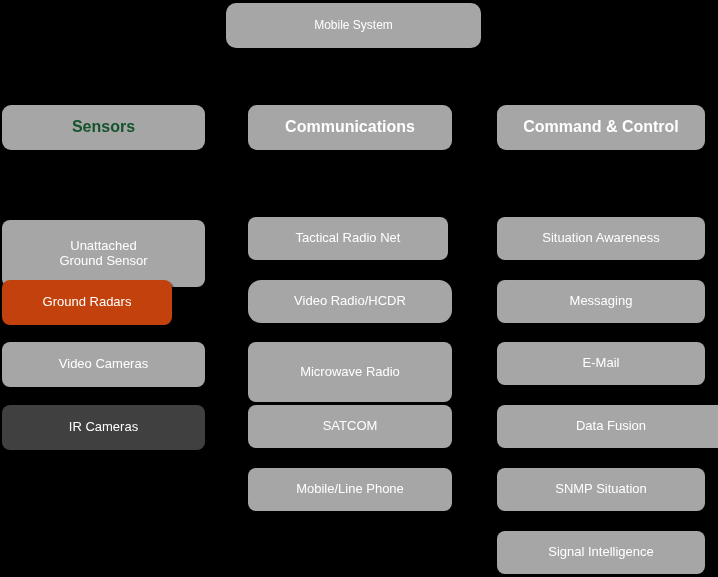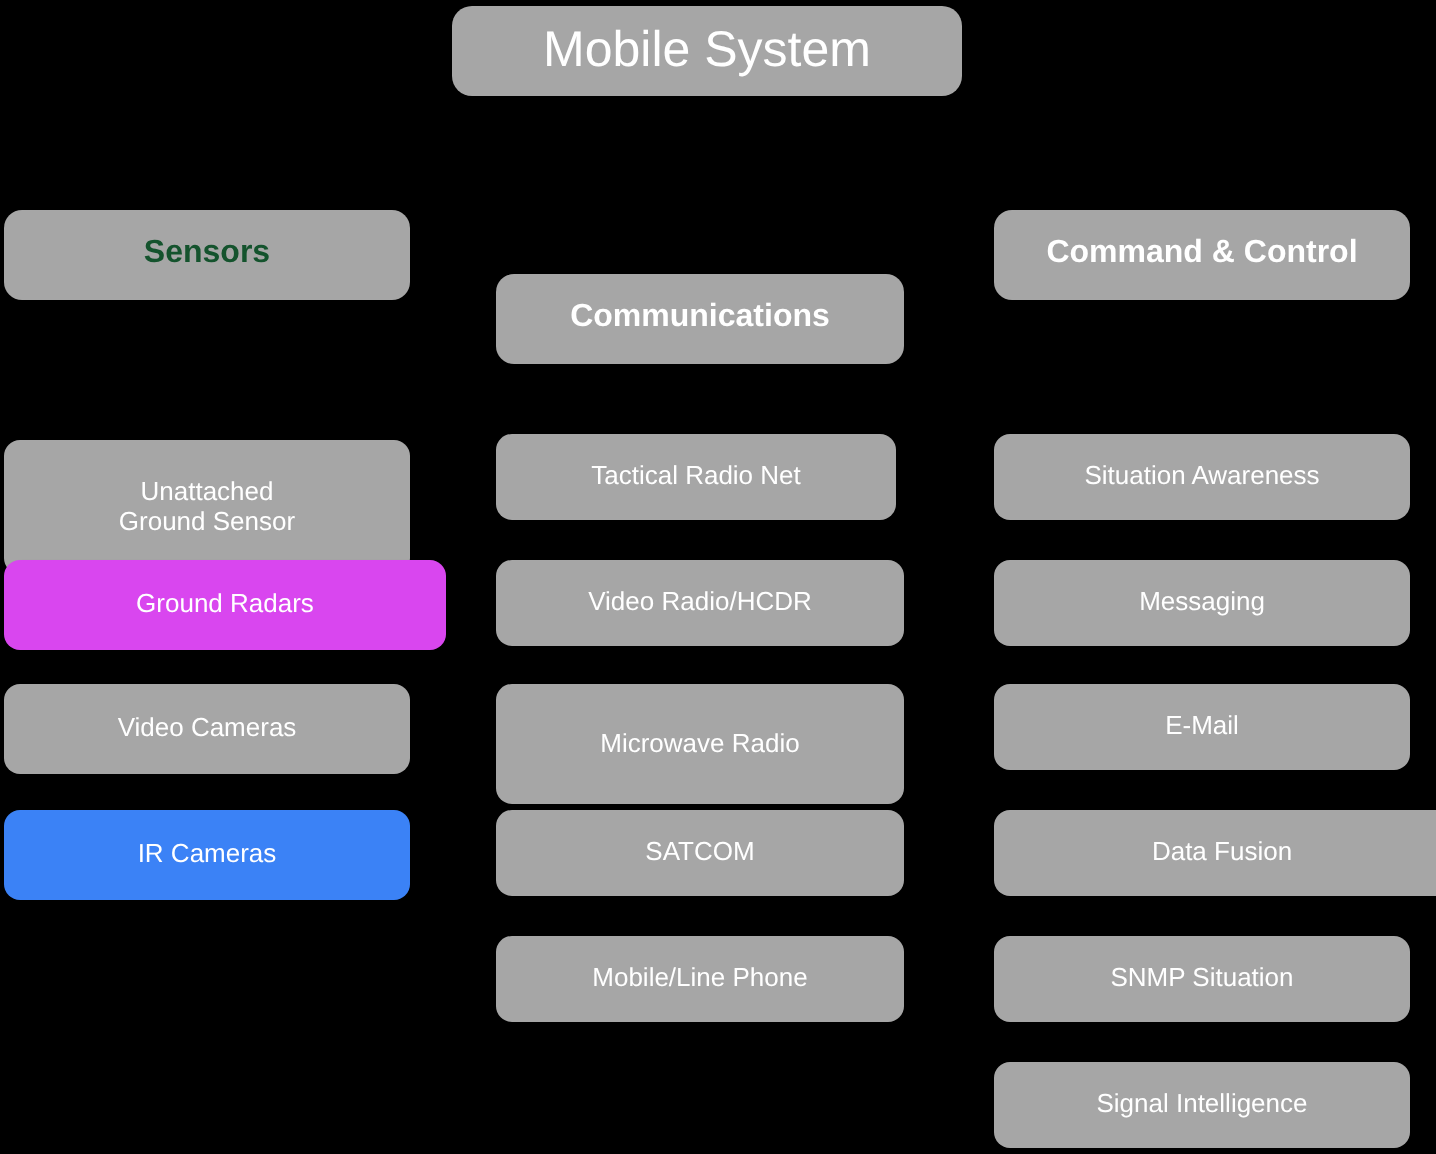--- a/index.html
+++ b/index.html
@@ -41,21 +41,21 @@
 
   .node-label {
     display: block;
     width: 100%;
     text-align: center;
     white-space: pre-line;
   }
 
   
   .root {
-    font-size: 25px;
+    font-size: 12px;
     font-weight: normal;
     border-radius: 10px;
   }
 
   
   .header-node {
     font-size: 16px;
     font-weight: bold;
     border-radius: 9px;
   }
@@ -74,36 +74,36 @@
     <div class="node root" style="left: 226px; top: 3px; width: 255px; height: 45px; background: rgb(166, 166, 166); color: rgb(255, 255, 255);">
       <span class="node-label">Mobile System</span>
     </div>
     <div class="node header-node" style="left: 2px; top: 105px; width: 203px; height: 45px; background: rgb(166, 166, 166); color: #14532d;">
       <span class="node-label">Sensors</span>
     </div>
     <div class="node leaf" style="left: 2px; top: 202px; width: 203px; height: 67px; background: rgb(166, 166, 166); color: rgb(255, 255, 255); margin-top: 18px;">
       <span class="node-label">Unattached
 Ground Sensor</span>
     </div>
-    <div class="node leaf" style="left: 2px; top: 280px; width: 221px; height: 45px; background: #d946ef; color: rgb(255, 255, 255);">
+    <div class="node leaf" style="left: 2px; top: 280px; width: 170px; height: 45px; background: #c2410c; color: rgb(255, 255, 255);">
       <span class="node-label">Ground Radars</span>
     </div>
     <div class="node leaf" style="left: 2px; top: 342px; width: 203px; height: 45px; background: rgb(166, 166, 166); color: rgb(255, 255, 255);">
       <span class="node-label">Video Cameras</span>
     </div>
-    <div class="node leaf" style="left: 2px; top: 405px; width: 203px; height: 45px; background: #3b82f6; color: rgb(255, 255, 255);">
+    <div class="node leaf" style="left: 2px; top: 405px; width: 203px; height: 45px; background: #404040; color: rgb(255, 255, 255);">
       <span class="node-label">IR Cameras</span>
     </div>
-    <div class="node header-node" style="left: 248px; top: 105px; width: 204px; height: 45px; background: rgb(166, 166, 166); color: rgb(255, 255, 255); margin-top: 32px;">
+    <div class="node header-node" style="left: 248px; top: 105px; width: 204px; height: 45px; background: rgb(166, 166, 166); color: rgb(255, 255, 255);">
       <span class="node-label">Communications</span>
     </div>
     <div class="node leaf" style="left: 248px; top: 217px; width: 200px; height: 43px; background: rgb(166, 166, 166); color: rgb(255, 255, 255);">
       <span class="node-label">Tactical Radio Net</span>
     </div>
-    <div class="node leaf" style="left: 248px; top: 280px; width: 204px; height: 43px; background: rgb(166, 166, 166); color: rgb(255, 255, 255);">
+    <div class="node leaf" style="left: 248px; top: 280px; width: 204px; height: 43px; background: rgb(166, 166, 166); color: rgb(255, 255, 255); border-radius: 13px;">
       <span class="node-label">Video Radio/HCDR</span>
     </div>
     <div class="node leaf" style="left: 248px; top: 342px; width: 204px; height: 60px; background: rgb(166, 166, 166); color: rgb(255, 255, 255);">
       <span class="node-label">Microwave Radio</span>
     </div>
     <div class="node leaf" style="left: 248px; top: 405px; width: 204px; height: 43px; background: rgb(166, 166, 166); color: rgb(255, 255, 255);">
       <span class="node-label">SATCOM</span>
     </div>
     <div class="node leaf" style="left: 248px; top: 468px; width: 204px; height: 43px; background: rgb(166, 166, 166); color: rgb(255, 255, 255);">
       <span class="node-label">Mobile/Line Phone</span>

